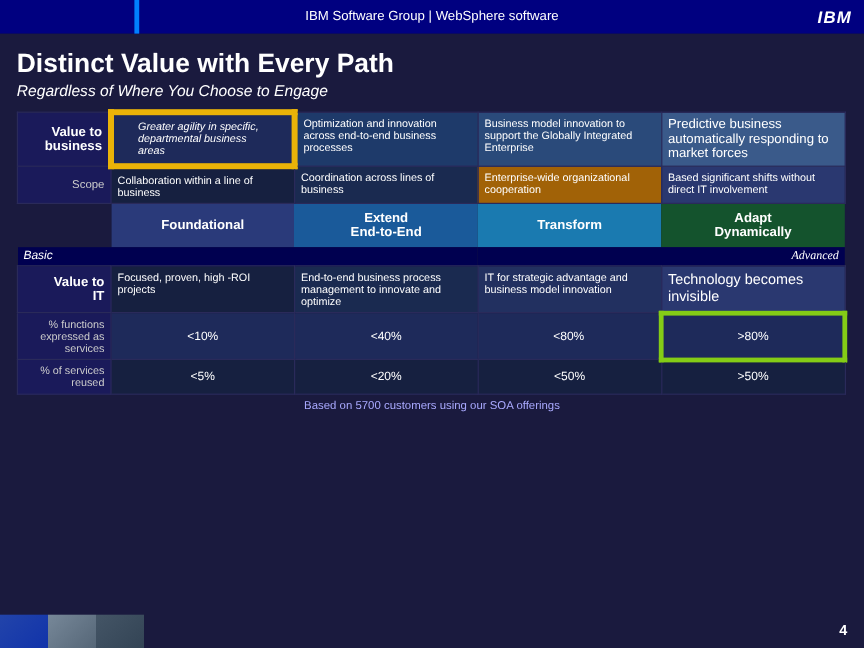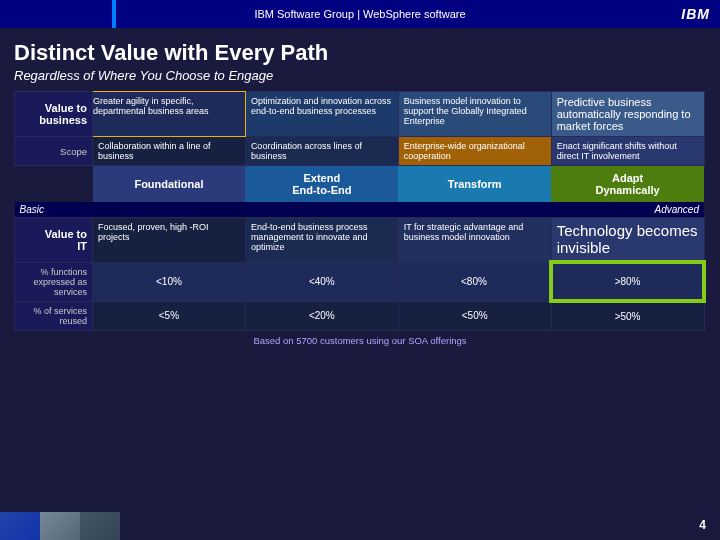--- a/index.html
+++ b/index.html
@@ -152,20 +152,21 @@
     .basic-adv-row td {
       background: #000050;
       color: white;
       font-style: italic;
       font-size: 10px;
       border: none;
       padding: 2px 5px;
     }
     .basic-adv-right {
       text-align: right;
+      font-family: Liberation Serif, serif;
     }
 
     
     .row-vit-label {
       background: #1a1a5a;
       color: white;
       font-weight: bold;
       font-size: 11px;
       text-align: right;
       vertical-align: middle;
@@ -246,62 +247,62 @@
   <div class="page-subtitle">Regardless of Where You Choose to Engage</div>
 
   <table class="main-table">
 
     <tbody>
         <tr>
       <td class="row-header-vb col-label" style="font-weight:bold; font-size:11px; text-align:right; vertical-align:middle; background:#1a1a5a; color:white; border:1px solid #2a2a5a;">
         <span style="white-space:pre-line;">Value to
 business</span>
       </td>
-      <td class="col-foundational" style="font-size:9px; color:white; vertical-align:top; padding:4px 0; border:1px solid #eab308;">Greater agility in specific, departmental business areas</td>
+      <td class="col-foundational" style="font-size:9px; color:white; vertical-align:top; padding:4px 20px; border:5px solid #eab308;font-style:italic;">Greater agility in specific, departmental business areas</td>
       <td class="col-endtoend" style="font-size:9px; color:white; vertical-align:top; padding:4px 5px; border:1px solid #2a2a5a;">Optimization and innovation across end-to-end business processes</td>
       <td class="col-transform" style="font-size:9px; color:white; vertical-align:top; padding:4px 5px; border:1px solid #2a2a5a;">Business model innovation to support the Globally Integrated Enterprise</td>
       <td class="col-adapt" style="font-size:11px; color:white; vertical-align:top; padding:4px 5px; border:1px solid #2a2a5a;">Predictive business automatically responding to market forces</td>
     </tr>
 
     <tr>
       <td class="row-scope-label col-label" style="background:#1a1a5a; color:#ccc; font-size:9.5px; text-align:right; vertical-align:middle; padding:4px 5px; border:1px solid #2a2a5a;">Scope</td>
       <td class="col-foundational" style="font-size:9px; color:white; vertical-align:top; padding:4px 5px; border:1px solid #2a2a5a; background:#162040;">Collaboration within a line of business</td>
       <td class="col-endtoend" style="font-size:9px; color:white; vertical-align:top; padding:4px 5px; border:1px solid #2a2a5a; background:#1a2a50;">Coordination across lines of business</td>
       <td class="col-transform" style="font-size:9px; color:white; vertical-align:top; padding:4px 5px; border:1px solid #2a2a5a; background:#a16207;">Enterprise-wide organizational cooperation</td>
-      <td class="col-adapt" style="font-size:9px; color:white; vertical-align:top; padding:4px 5px; border:1px solid #2a2a5a; background:#2a3870;">Enact significant shifts without direct IT involvement</td>
+      <td class="col-adapt" style="font-size:9px; color:white; vertical-align:top; padding:4px 5px; border:1px solid #2a2a5a; background:#2a3870;">Based significant shifts without direct IT involvement</td>
     </tr>
 
     <tr class="header-row">
       <td class="hdr-spacer" style="background:#1a1a3e; border:none;"></td>
       <td class="hdr-foundational" style="text-align:center; font-weight:bold; font-size:11px; vertical-align:middle; padding:6px 4px; background:#2a3a7a; color:white; border:none;">Foundational</td>
       <td class="hdr-extend" style="text-align:center; font-weight:bold; font-size:11px; vertical-align:middle; padding:6px 4px; background:#1a5a9a; color:white; border:none;">
         <span style="white-space:pre-line;">Extend
 End-to-End</span>
       </td>
       <td class="hdr-transform" style="text-align:center; font-weight:bold; font-size:11px; vertical-align:middle; padding:6px 4px; background:#1a7ab0; color:white; border:none;">Transform</td>
-      <td class="hdr-adapt" style="text-align:center; font-weight:bold; font-size:11px; vertical-align:middle; padding:6px 4px; background:#4d7c0f; color:white; border:none;">
+      <td class="hdr-adapt" style="text-align:center; font-weight:bold; font-size:11px; vertical-align:middle; padding:6px 4px; background:#14532d; color:white; border:none;">
         <span style="white-space:pre-line;">Adapt
 Dynamically</span>
       </td>
     </tr>
 
     <tr class="basic-adv-row">
       <td colspan="3" style="background:#000050; color:white; font-style:italic; font-size:10px; border:none; padding:2px 5px;">Basic</td>
       <td colspan="2" class="basic-adv-right" style="background:#000050; color:white; font-style:italic; font-size:10px; border:none; padding:2px 5px; text-align:right;">Advanced</td>
     </tr>
 
     <tr>
       <td class="row-vit-label col-label" style="background:#1a1a5a; color:white; font-weight:bold; font-size:11px; text-align:right; vertical-align:middle; padding:4px 5px; border:1px solid #2a2a5a;">
         <span style="white-space:pre-line;">Value to
 IT</span>
       </td>
       <td style="font-size:9px; color:white; vertical-align:top; padding:4px 5px; border:1px solid #2a2a5a; background:#162040;">Focused, proven, high -ROI projects</td>
       <td style="font-size:9px; color:white; vertical-align:top; padding:4px 5px; border:1px solid #2a2a5a; background:#1a2a50;">End-to-end business process management to innovate and optimize</td>
       <td style="font-size:9px; color:white; vertical-align:top; padding:4px 5px; border:1px solid #2a2a5a; background:#223060;">IT for strategic advantage and business model innovation</td>
-      <td style="font-size:15px; color:white; vertical-align:top; padding:4px 5px; border:1px solid #2a2a5a; background:#2a3870;">Technology becomes invisible</td>
+      <td style="font-size:12px; color:white; vertical-align:top; padding:4px 5px; border:1px solid #2a2a5a; background:#2a3870;">Technology becomes invisible</td>
     </tr>
 
     <tr class="data-row row-pct1">
       <td class="data-cell col-label-pct" style="background:#1a1a5a; color:#ccc; font-size:9px; text-align:right; vertical-align:middle; padding:4px 5px; border:1px solid #2a2a5a;margin-top:40px;">% functions expressed as services</td>
       <td class="data-cell" style="background:#1e2a5a; color:white; font-size:10px; text-align:center; vertical-align:middle; padding:5px 4px; border:1px solid #2a2a5a;">&lt;10%</td>
       <td class="data-cell" style="background:#1e2a5a; color:white; font-size:10px; text-align:center; vertical-align:middle; padding:5px 4px; border:1px solid #2a2a5a;">&lt;40%</td>
       <td class="data-cell" style="background:#1e2a5a; color:white; font-size:10px; text-align:center; vertical-align:middle; padding:5px 4px; border:1px solid #2a2a5a;">&lt;80%</td>
       <td class="data-cell" style="background:#1e2a5a; color:white; font-size:10px; text-align:center; vertical-align:middle; padding:5px 4px; border:4px solid #84cc16;">&gt;80%</td>
     </tr>
 

